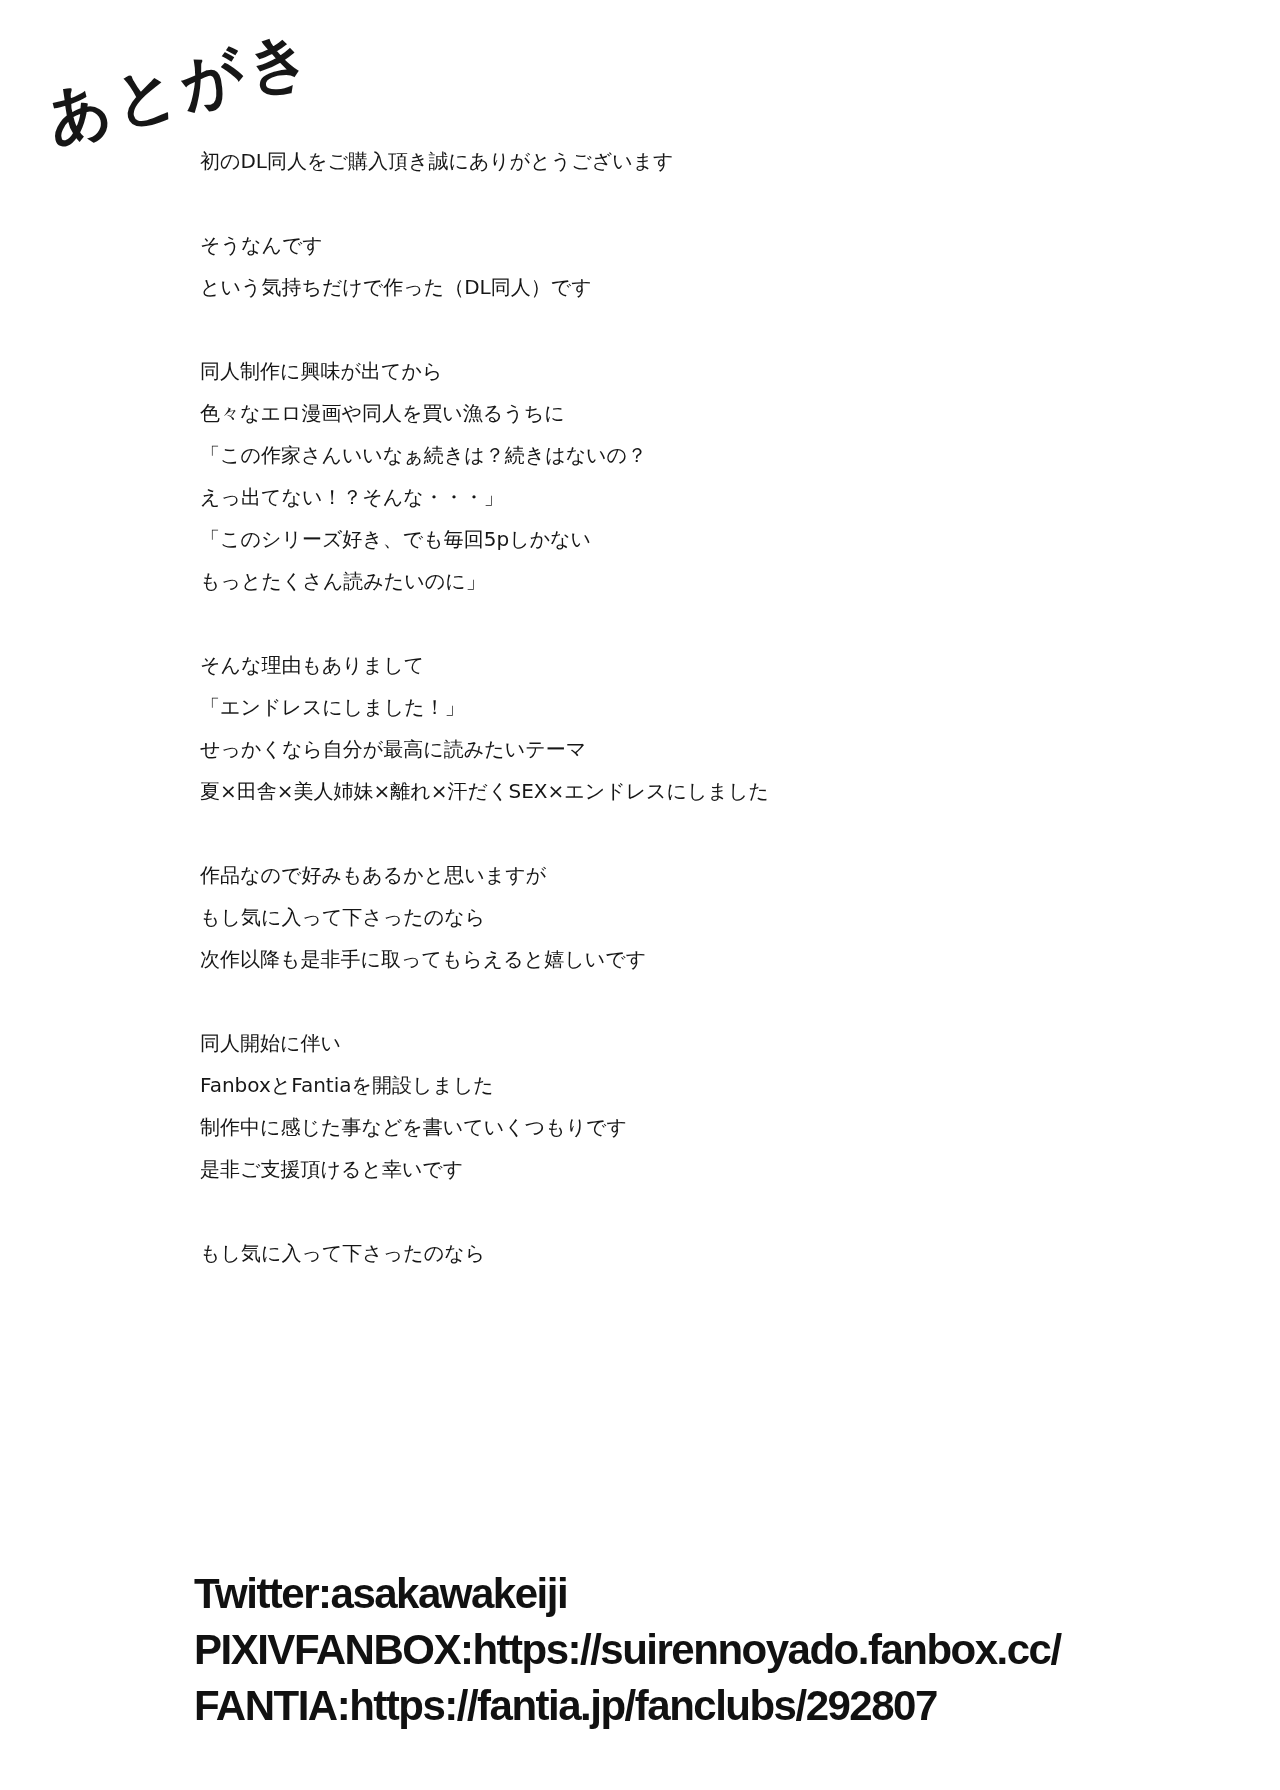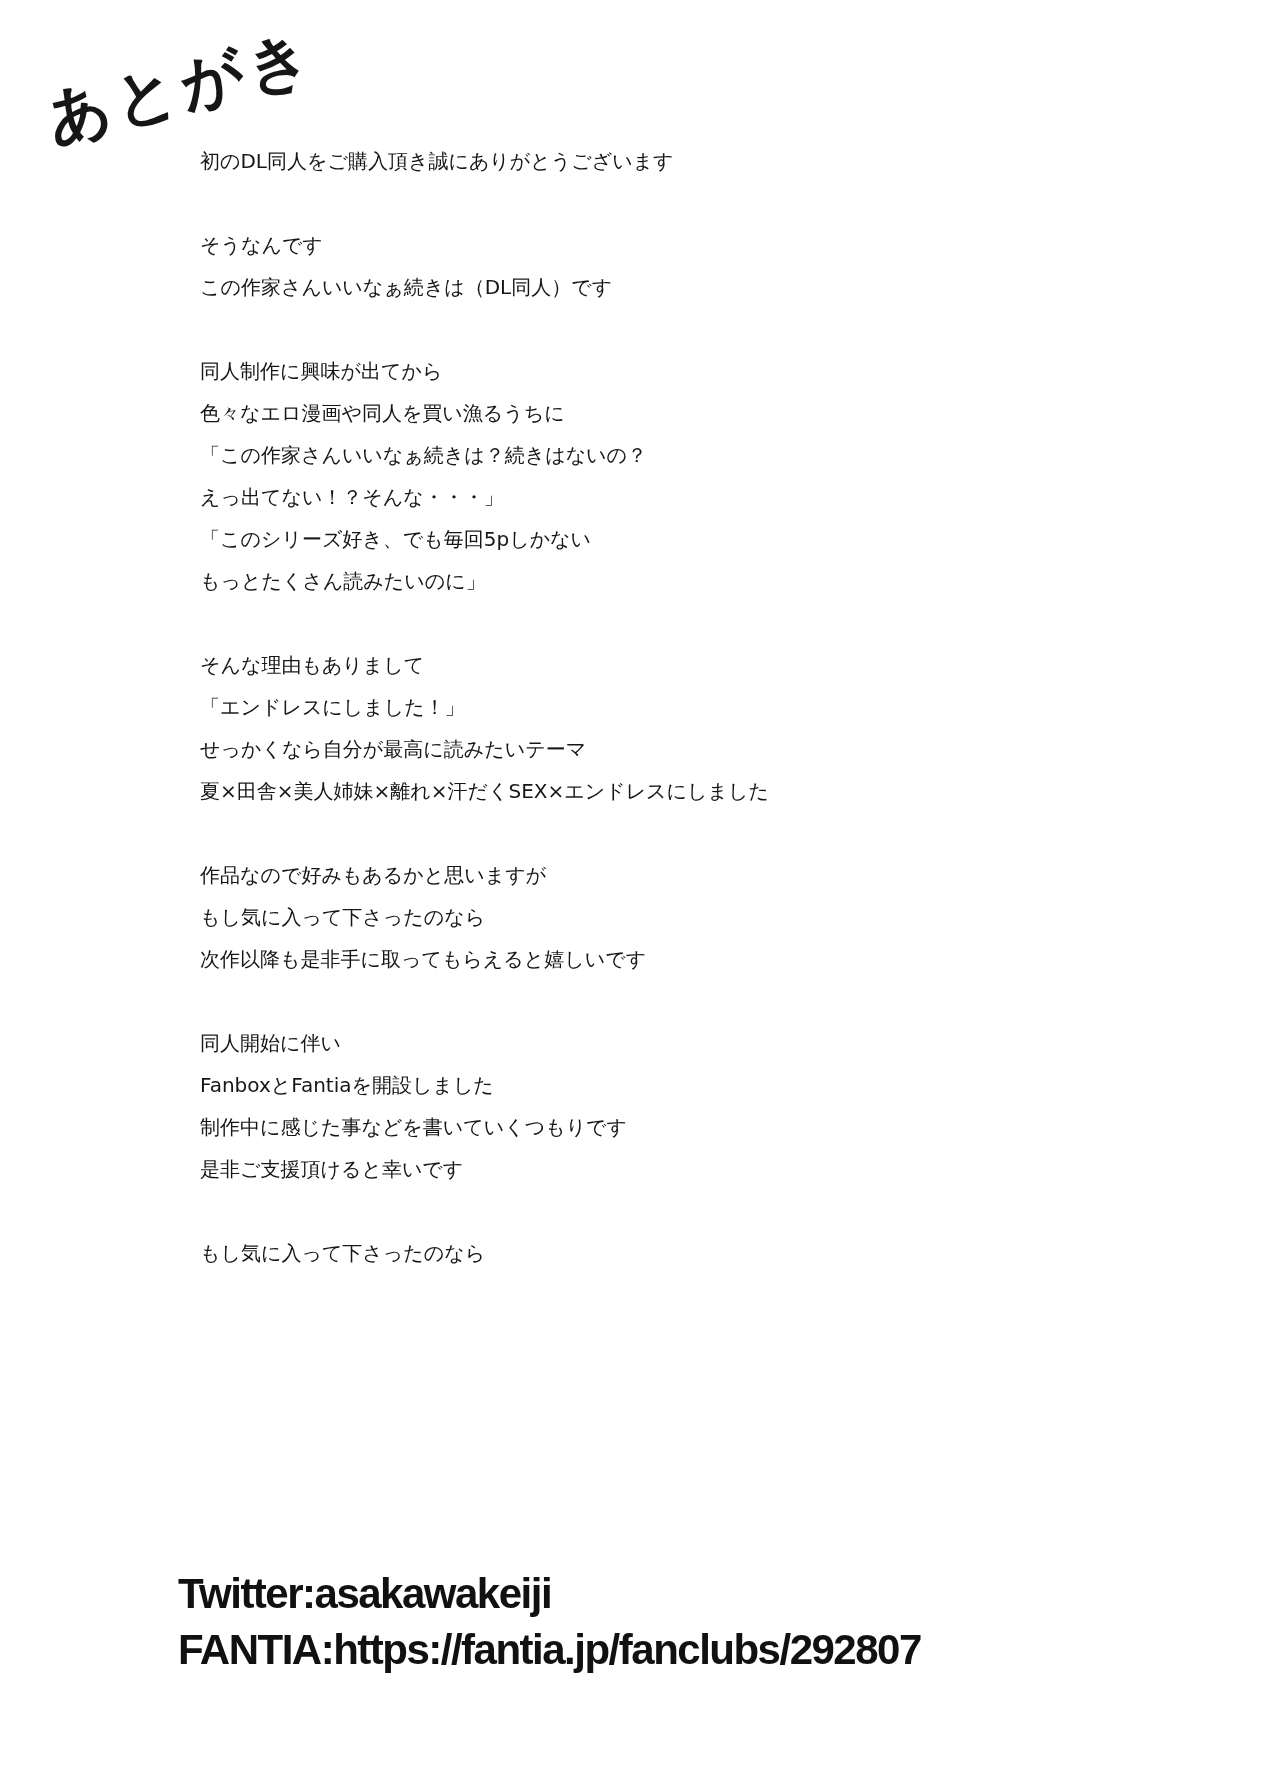--- a/index.html
+++ b/index.html
@@ -35,21 +35,21 @@
     font-size: 20px;
     line-height: 42px;
     white-space: nowrap;
   }
   .para {
     margin: 0 0 42px 0;
   }
   .para:last-child { margin-bottom: 0; }
   .links {
     position: absolute;
-    left: 178px;
+    left: 194px;
     top: 1566px;
     font-family: "Liberation Sans", sans-serif;
     font-weight: 700;
     font-size: 42px;
     line-height: 56px;
     letter-spacing: -1.5px;
     white-space: nowrap;
     color: #111111;
   }
 </style>
@@ -59,21 +59,21 @@
 <div class="page">
 
   <h1 class="title">あとがき</h1>
 
   <div class="body-text">
     <div class="para">
       <div>初のDL同人をご購入頂き誠にありがとうございます</div>
     </div>
     <div class="para">
       <div>そうなんです</div>
-      <div>この作家さんいいなぁ続きは（DL同人）です</div>
+      <div>という気持ちだけで作った（DL同人）です</div>
     </div>
     <div class="para">
       <div>同人制作に興味が出てから</div>
       <div>色々なエロ漫画や同人を買い漁るうちに</div>
       <div>「この作家さんいいなぁ続きは？続きはないの？</div>
       <div>えっ出てない！？そんな・・・」</div>
       <div>「このシリーズ好き、でも毎回5pしかない</div>
       <div>もっとたくさん読みたいのに」</div>
     </div>
     <div class="para">
@@ -93,16 +93,17 @@
       <div>制作中に感じた事などを書いていくつもりです</div>
       <div>是非ご支援頂けると幸いです</div>
     </div>
     <div class="para">
       <div>もし気に入って下さったのなら</div>
     </div>
   </div>
 
   <div class="links">
     <div>Twitter:asakawakeiji</div>
+    <div>PIXIVFANBOX:https://suirennoyado.fanbox.cc/</div>
     <div>FANTIA:https://fantia.jp/fanclubs/292807</div>
   </div>
 
 </div>
 
 </body></html>

